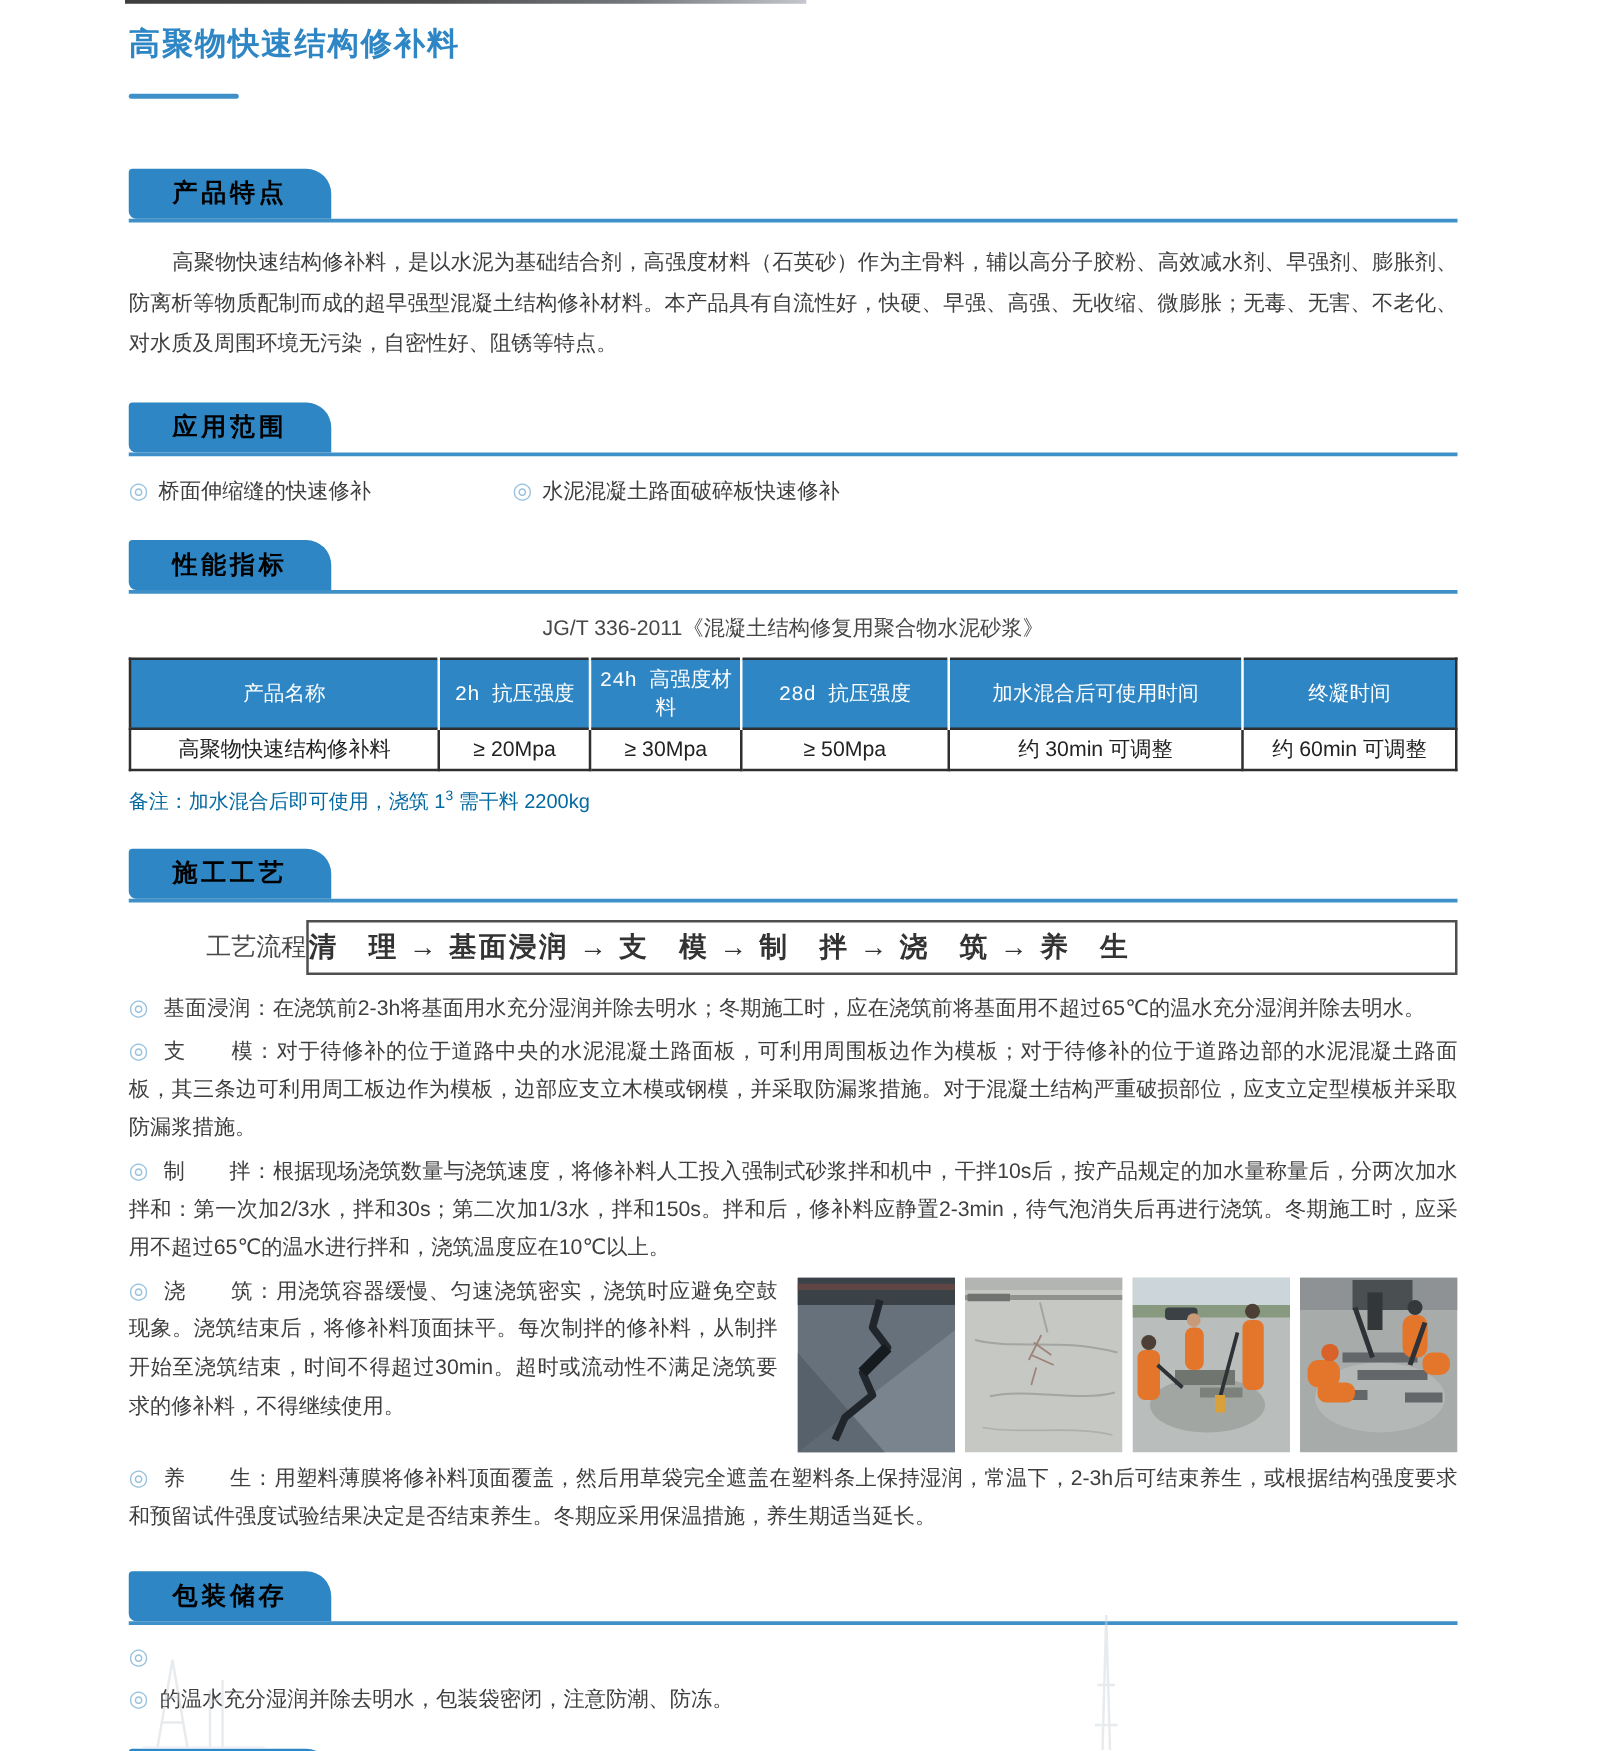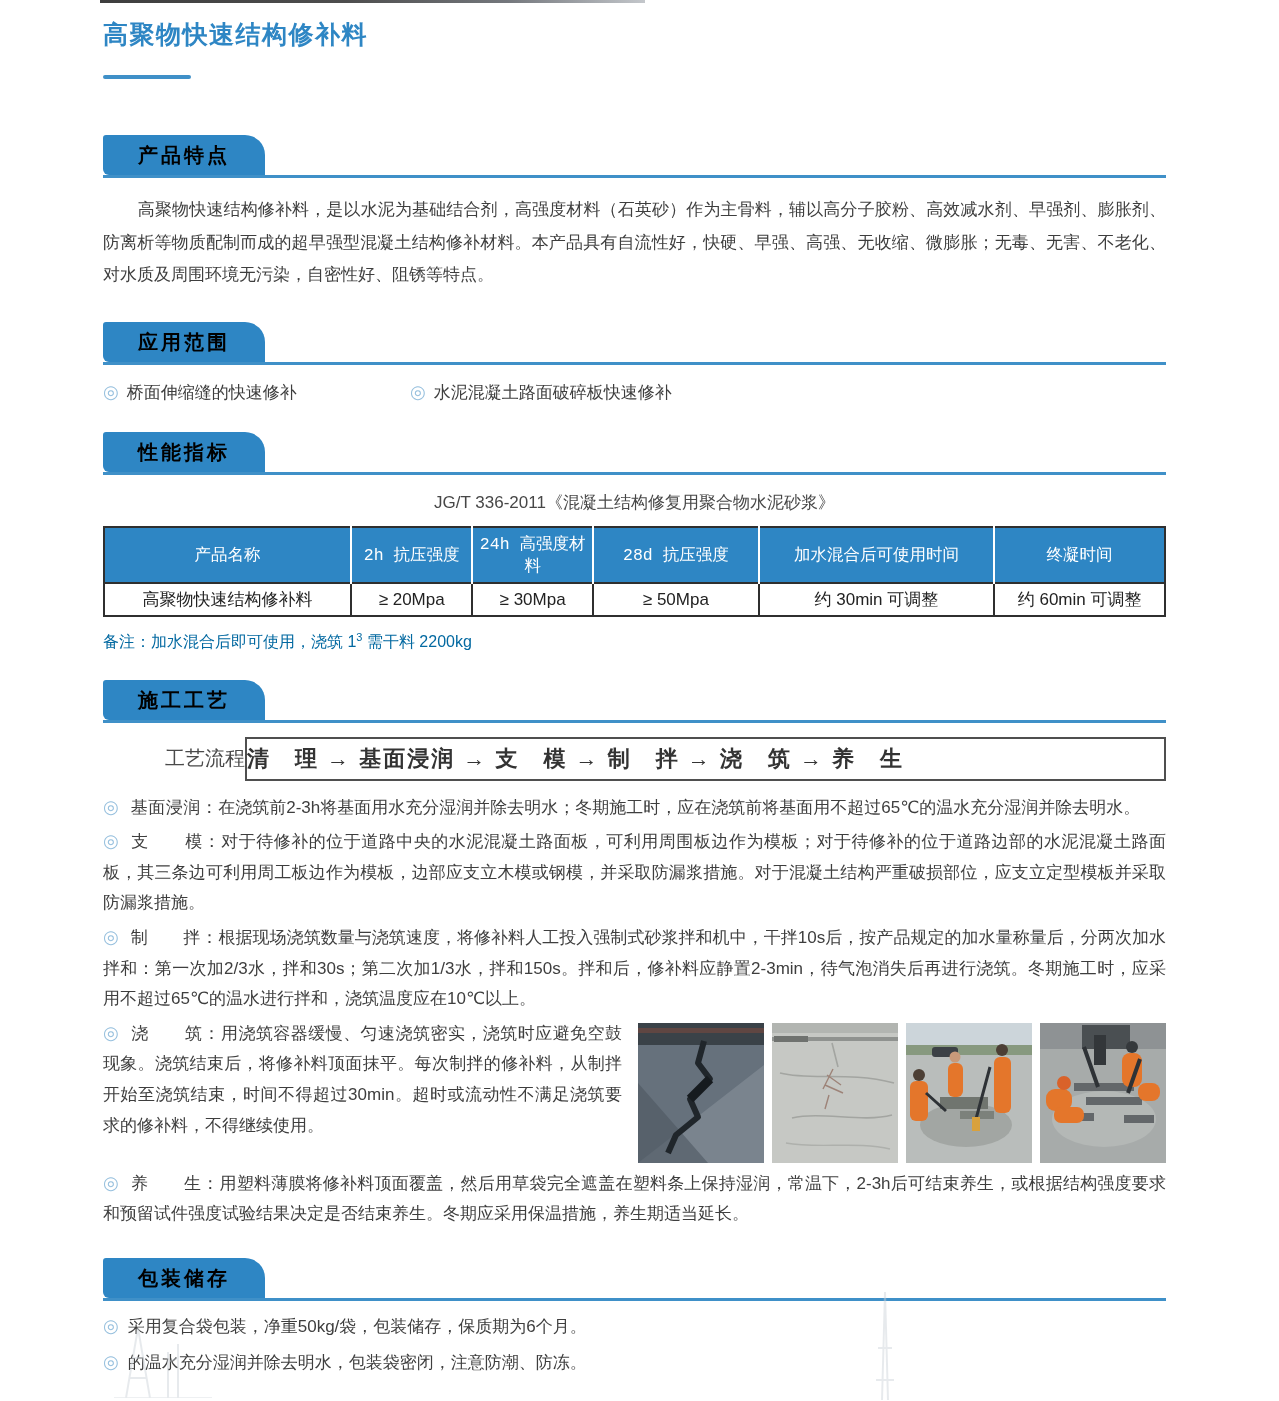--- a/index.html
+++ b/index.html
@@ -214,21 +214,20 @@
       <span class="ring">◎</span><span class="step-label">浇　　筑：</span><span>用浇筑容器缓慢、匀速浇筑密实，浇筑时应避免空鼓现象。浇筑结束后，将修补料顶面抹平。每次制拌的修补料，从制拌开始至浇筑结束，时间不得超过30min。超时或流动性不满足浇筑要求的修补料，不得继续使用。</span></p>
     <p class="step clear"><span class="ring">◎</span><span class="step-label">养　　生：</span><span>用塑料薄膜将修补料顶面覆盖，然后用草袋完全遮盖在塑料条上保持湿润，常温下，2-3h后可结束养生，或根据结构强度要求和预留试件强度试验结果决定是否结束养生。冬期应采用保温措施，养生期适当延长。</span></p>
   </div>
 
   <div class="sec sec-packaging">
     <span class="tab">包装储存</span>
   </div>
   <div class="bullet-list">
     <div class="bullet-item">
       <span class="ring">◎</span>
-      <span>采用复合袋包装，净重50kg/袋，包装储存，保质期为6个月。</span>
     </div>
     <div class="bullet-item">
       <span class="ring">◎</span>
       <span>的温水充分湿润并除去明水，包装袋密闭，注意防潮、防冻。</span>
     </div>
   </div>
 
   <div class="sec sec-notes">
     <span class="tab">注意事项</span>
   </div>

